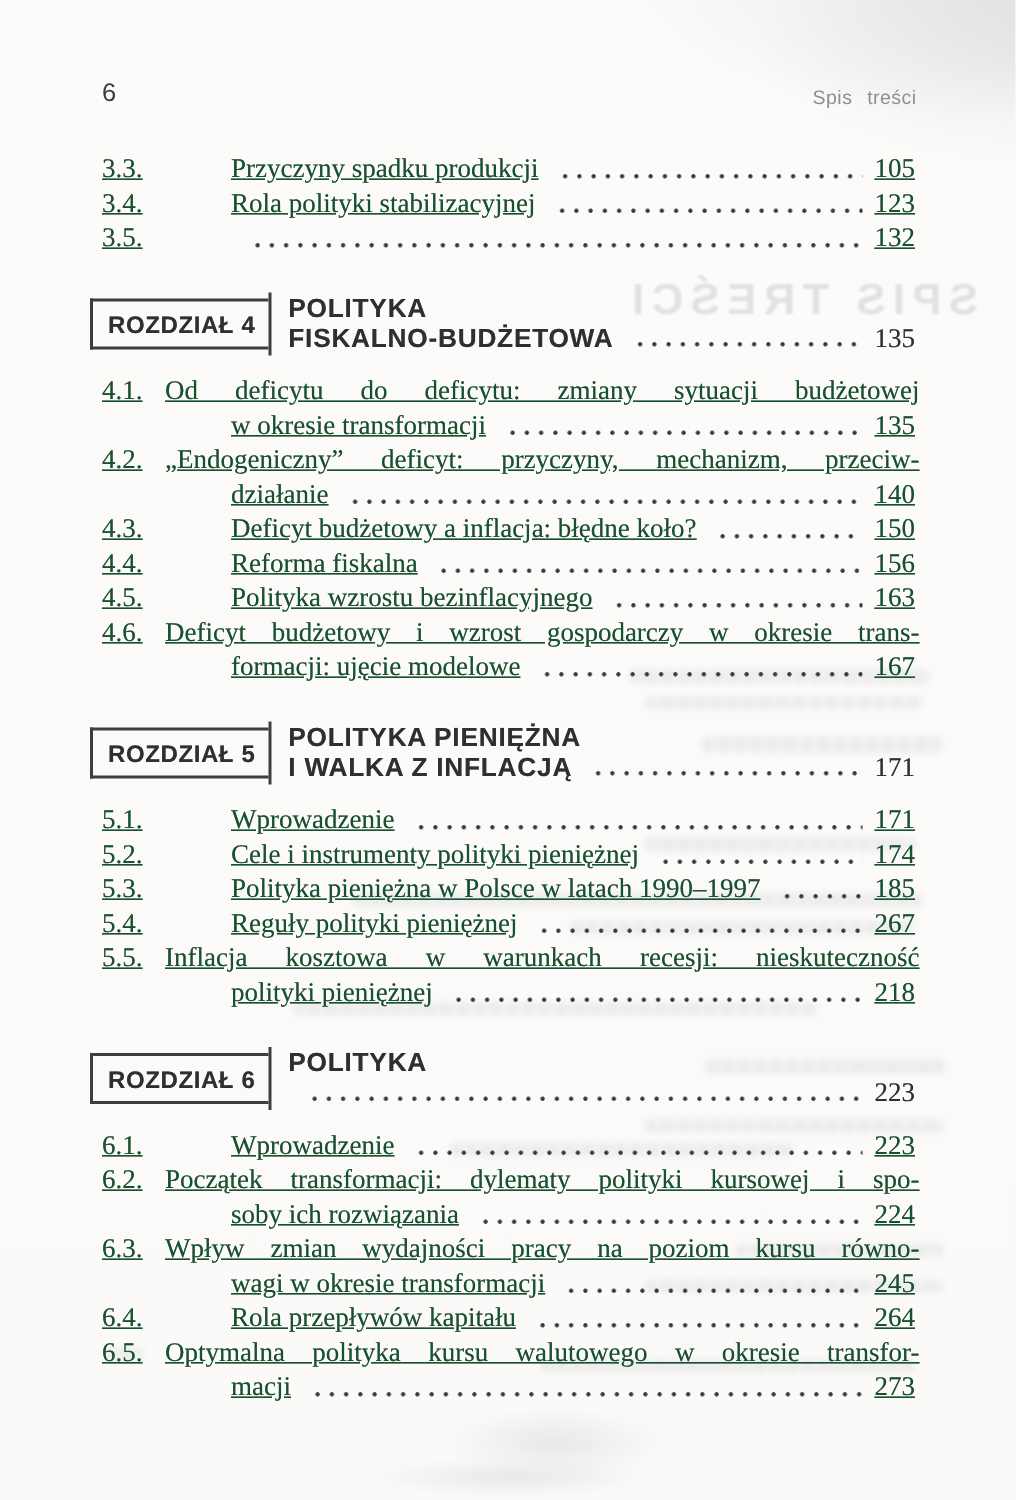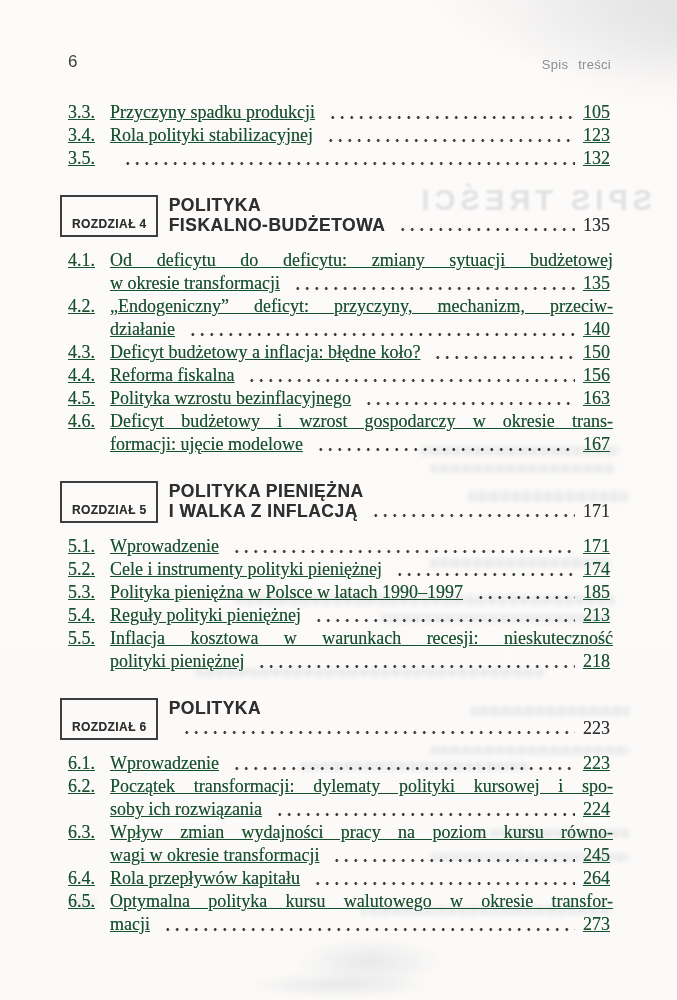--- a/index.html
+++ b/index.html
@@ -51,39 +51,39 @@
   .toc {
     position:absolute; left:68px; top:101px; width:545px; z-index:2;
     text-shadow:0 0 .35px rgba(25,25,25,.5);
   }
   .entry {
     display:grid; grid-template-columns:42px 1fr;
     font-size:18px; line-height:23px; color:#14532d;text-decoration:underline;
   }
   .entry .num { white-space:nowrap; }
   .line-justify { text-align:justify; text-align-last:justify; }
-  .line-last { display:flex; align-items:baseline; }
+  .line-last { display:flex; align-items:baseline;margin-left:44px; }
   .line-last .txt { white-space:nowrap; }
   .leader {
     flex:1 1 auto; min-width:18px; margin:0 8px 0 13px; align-self:stretch;
     background-image:radial-gradient(circle, #383838 1.15px, rgba(0,0,0,0) 1.7px);
     background-size:9.5px 3px; background-repeat:repeat-x;
     background-position:left 0px bottom 5px;
   }
   .pg { min-width:30px; font-size:18px; }
   .gap-after-chapter { margin-top:13px; }
   
   .chapter {
     display:flex; align-items:center; height:40px; margin-top:26px; margin-left:-8px;
     font-family:"Liberation Sans", sans-serif; color:#2f2f2f;
   }
   .chap-box {
     border:2px solid #3e3e3e; border-right:none;
-    padding:20px 9px 4px 10px;
-    font-size:12px; font-weight:700; letter-spacing:.4px; white-space:nowrap;
+    padding:8px 9px 4px 10px;
+    font-size:16px; font-weight:700; letter-spacing:.4px; white-space:nowrap;
   }
   .chap-divider { width:2px; height:42px; background:#3e3e3e; flex:0 0 auto; }
   .chap-right { flex:1 1 auto; margin-left:11px; display:flex; flex-direction:column; justify-content:center; }
   .chap-title-line { font-size:17.5px; font-weight:700; letter-spacing:.5px; line-height:19px; white-space:nowrap; }
   .chap-line2 { display:flex; align-items:baseline; }
   .chap-line2 .pg { font-family:"Liberation Serif", serif; font-weight:400; }
 </style>
 </head>
 <body>
 
@@ -258,21 +258,21 @@
         <span class="pg">185</span>
       </div>
     </div>
   </div>
     <div class="entry">
     <span class="num">5.4.</span>
     <div class="body">
       <div class="line-last">
         <span class="txt">Reguły polityki pieniężnej</span>
         <span class="leader"></span>
-        <span class="pg">213</span>
+        <span class="pg">267</span>
       </div>
     </div>
   </div>
     <div class="entry">
     <span class="num">5.5.</span>
     <div class="body">
       <div class="line-justify">Inflacja kosztowa w warunkach recesji: nieskuteczność</div>
         <div class="line-last">
         <span class="txt">polityki pieniężnej</span>
         <span class="leader"></span>

